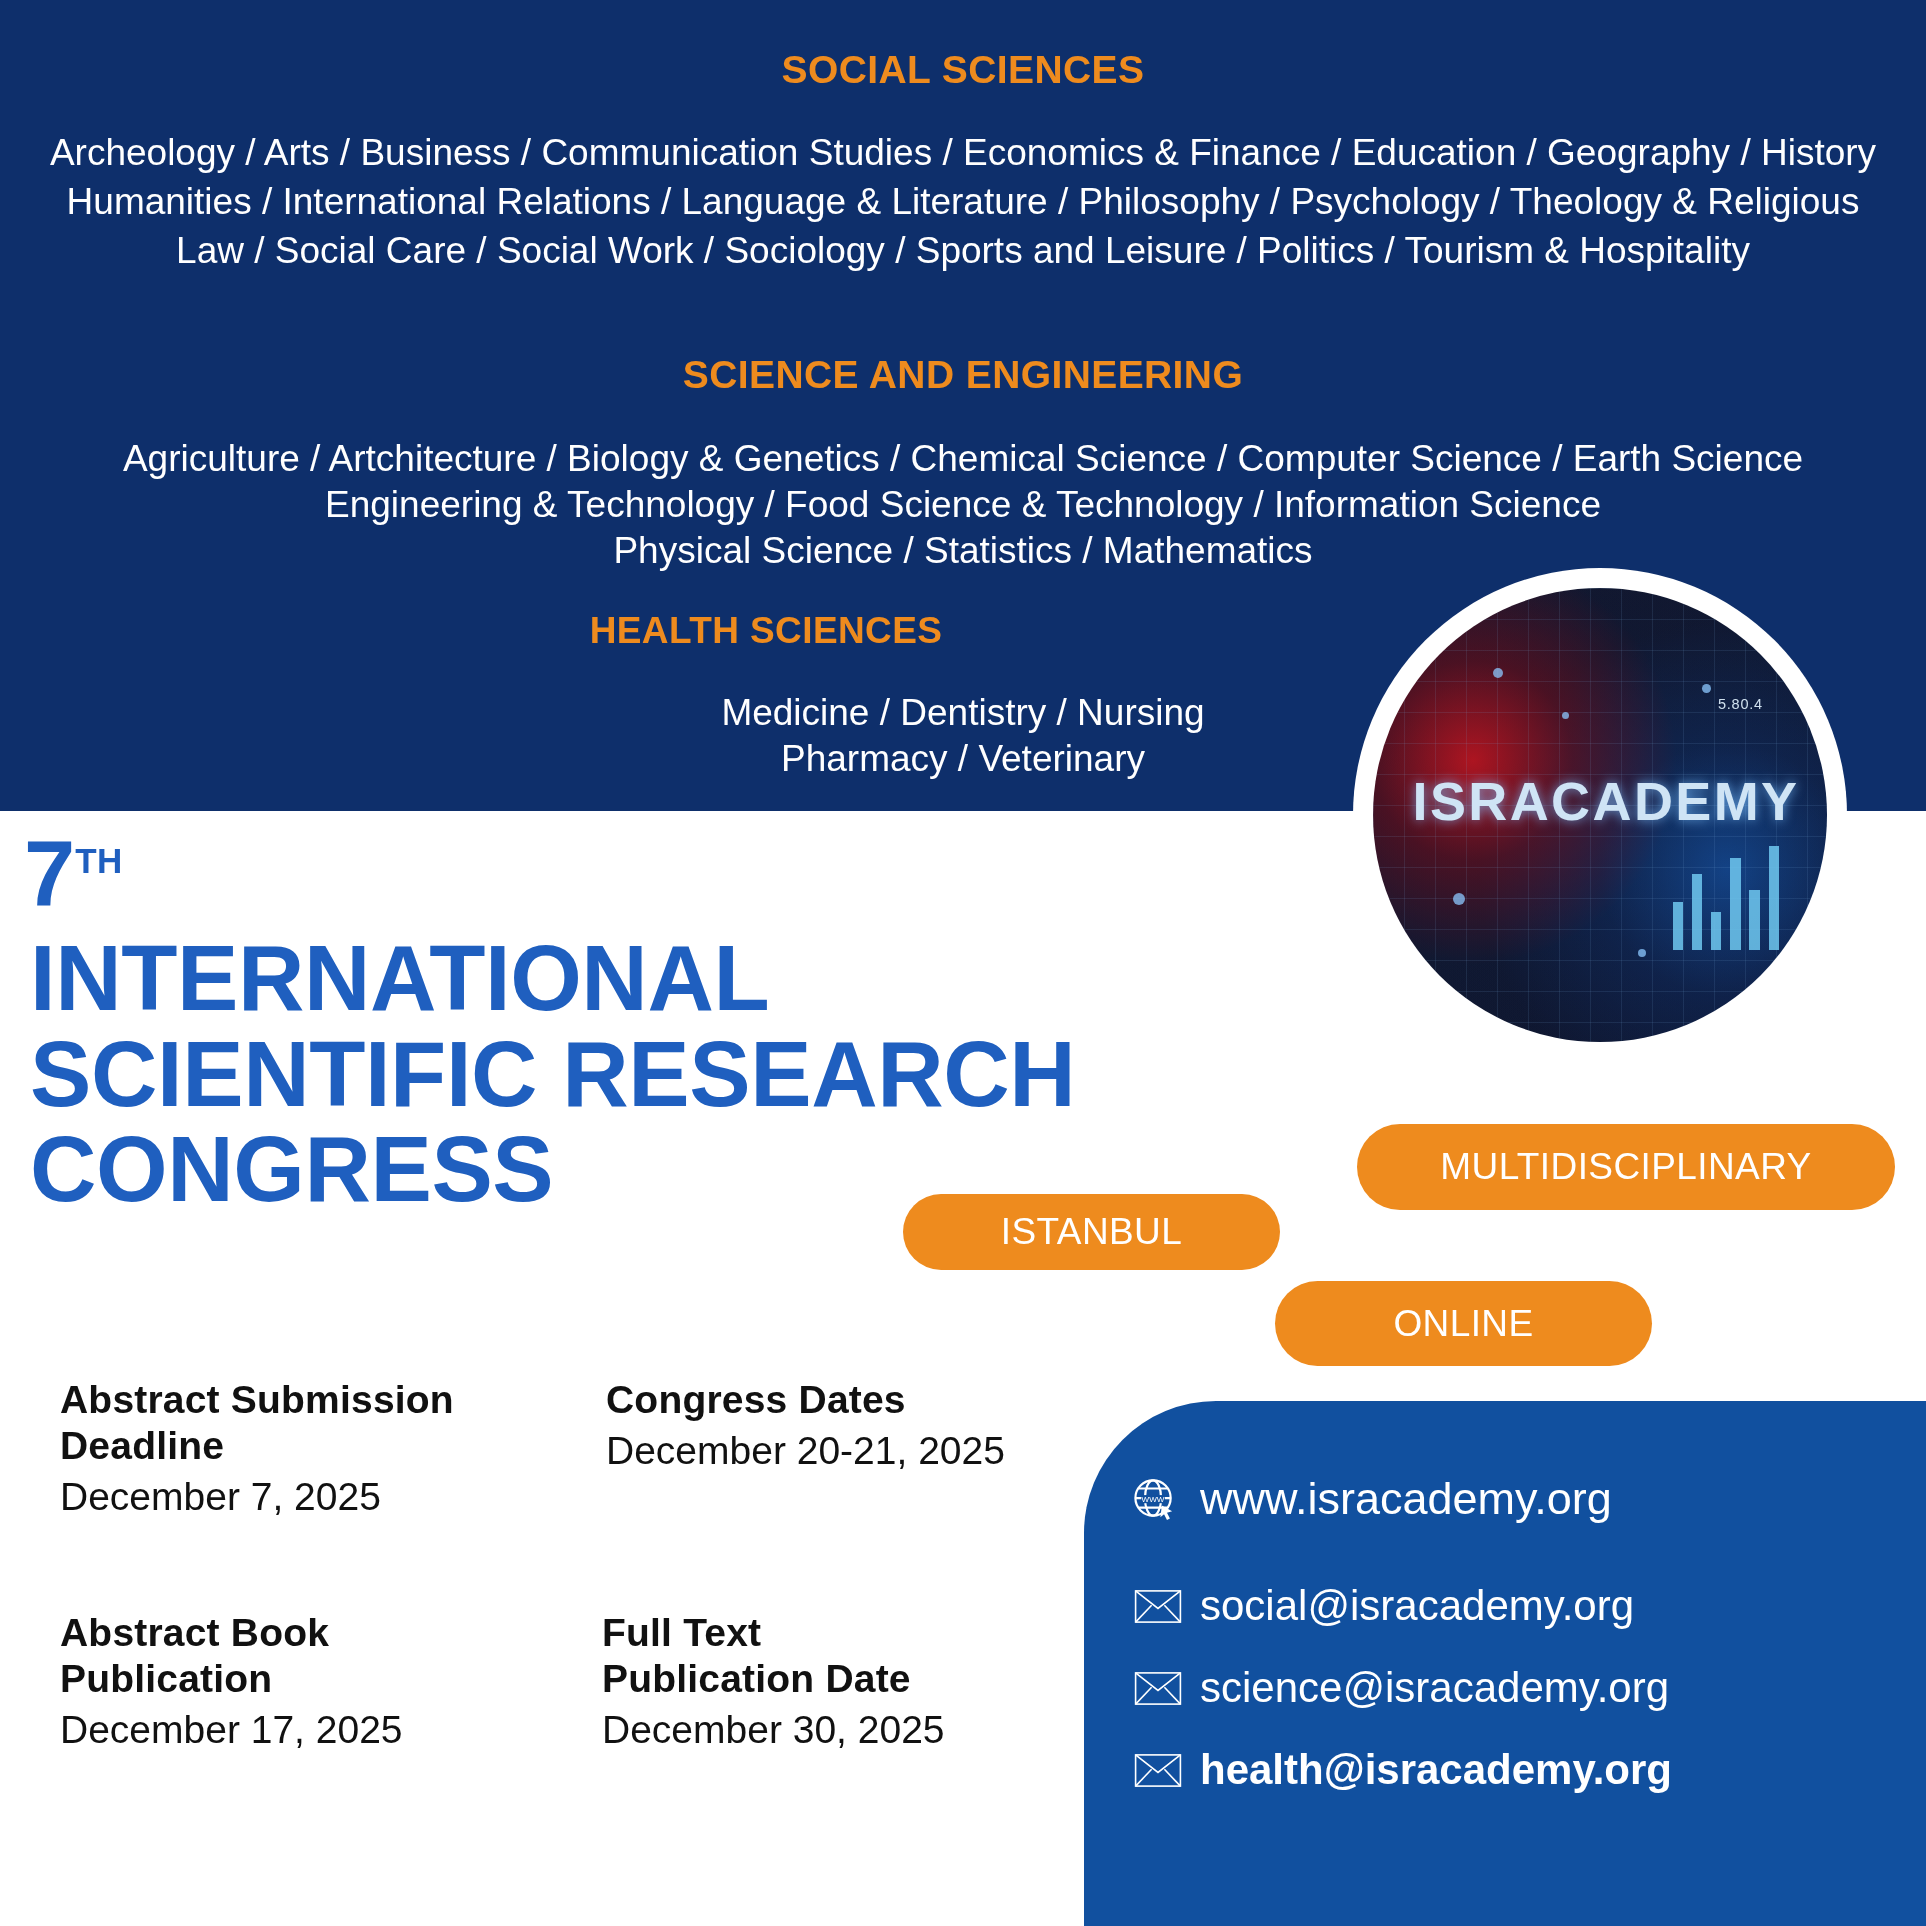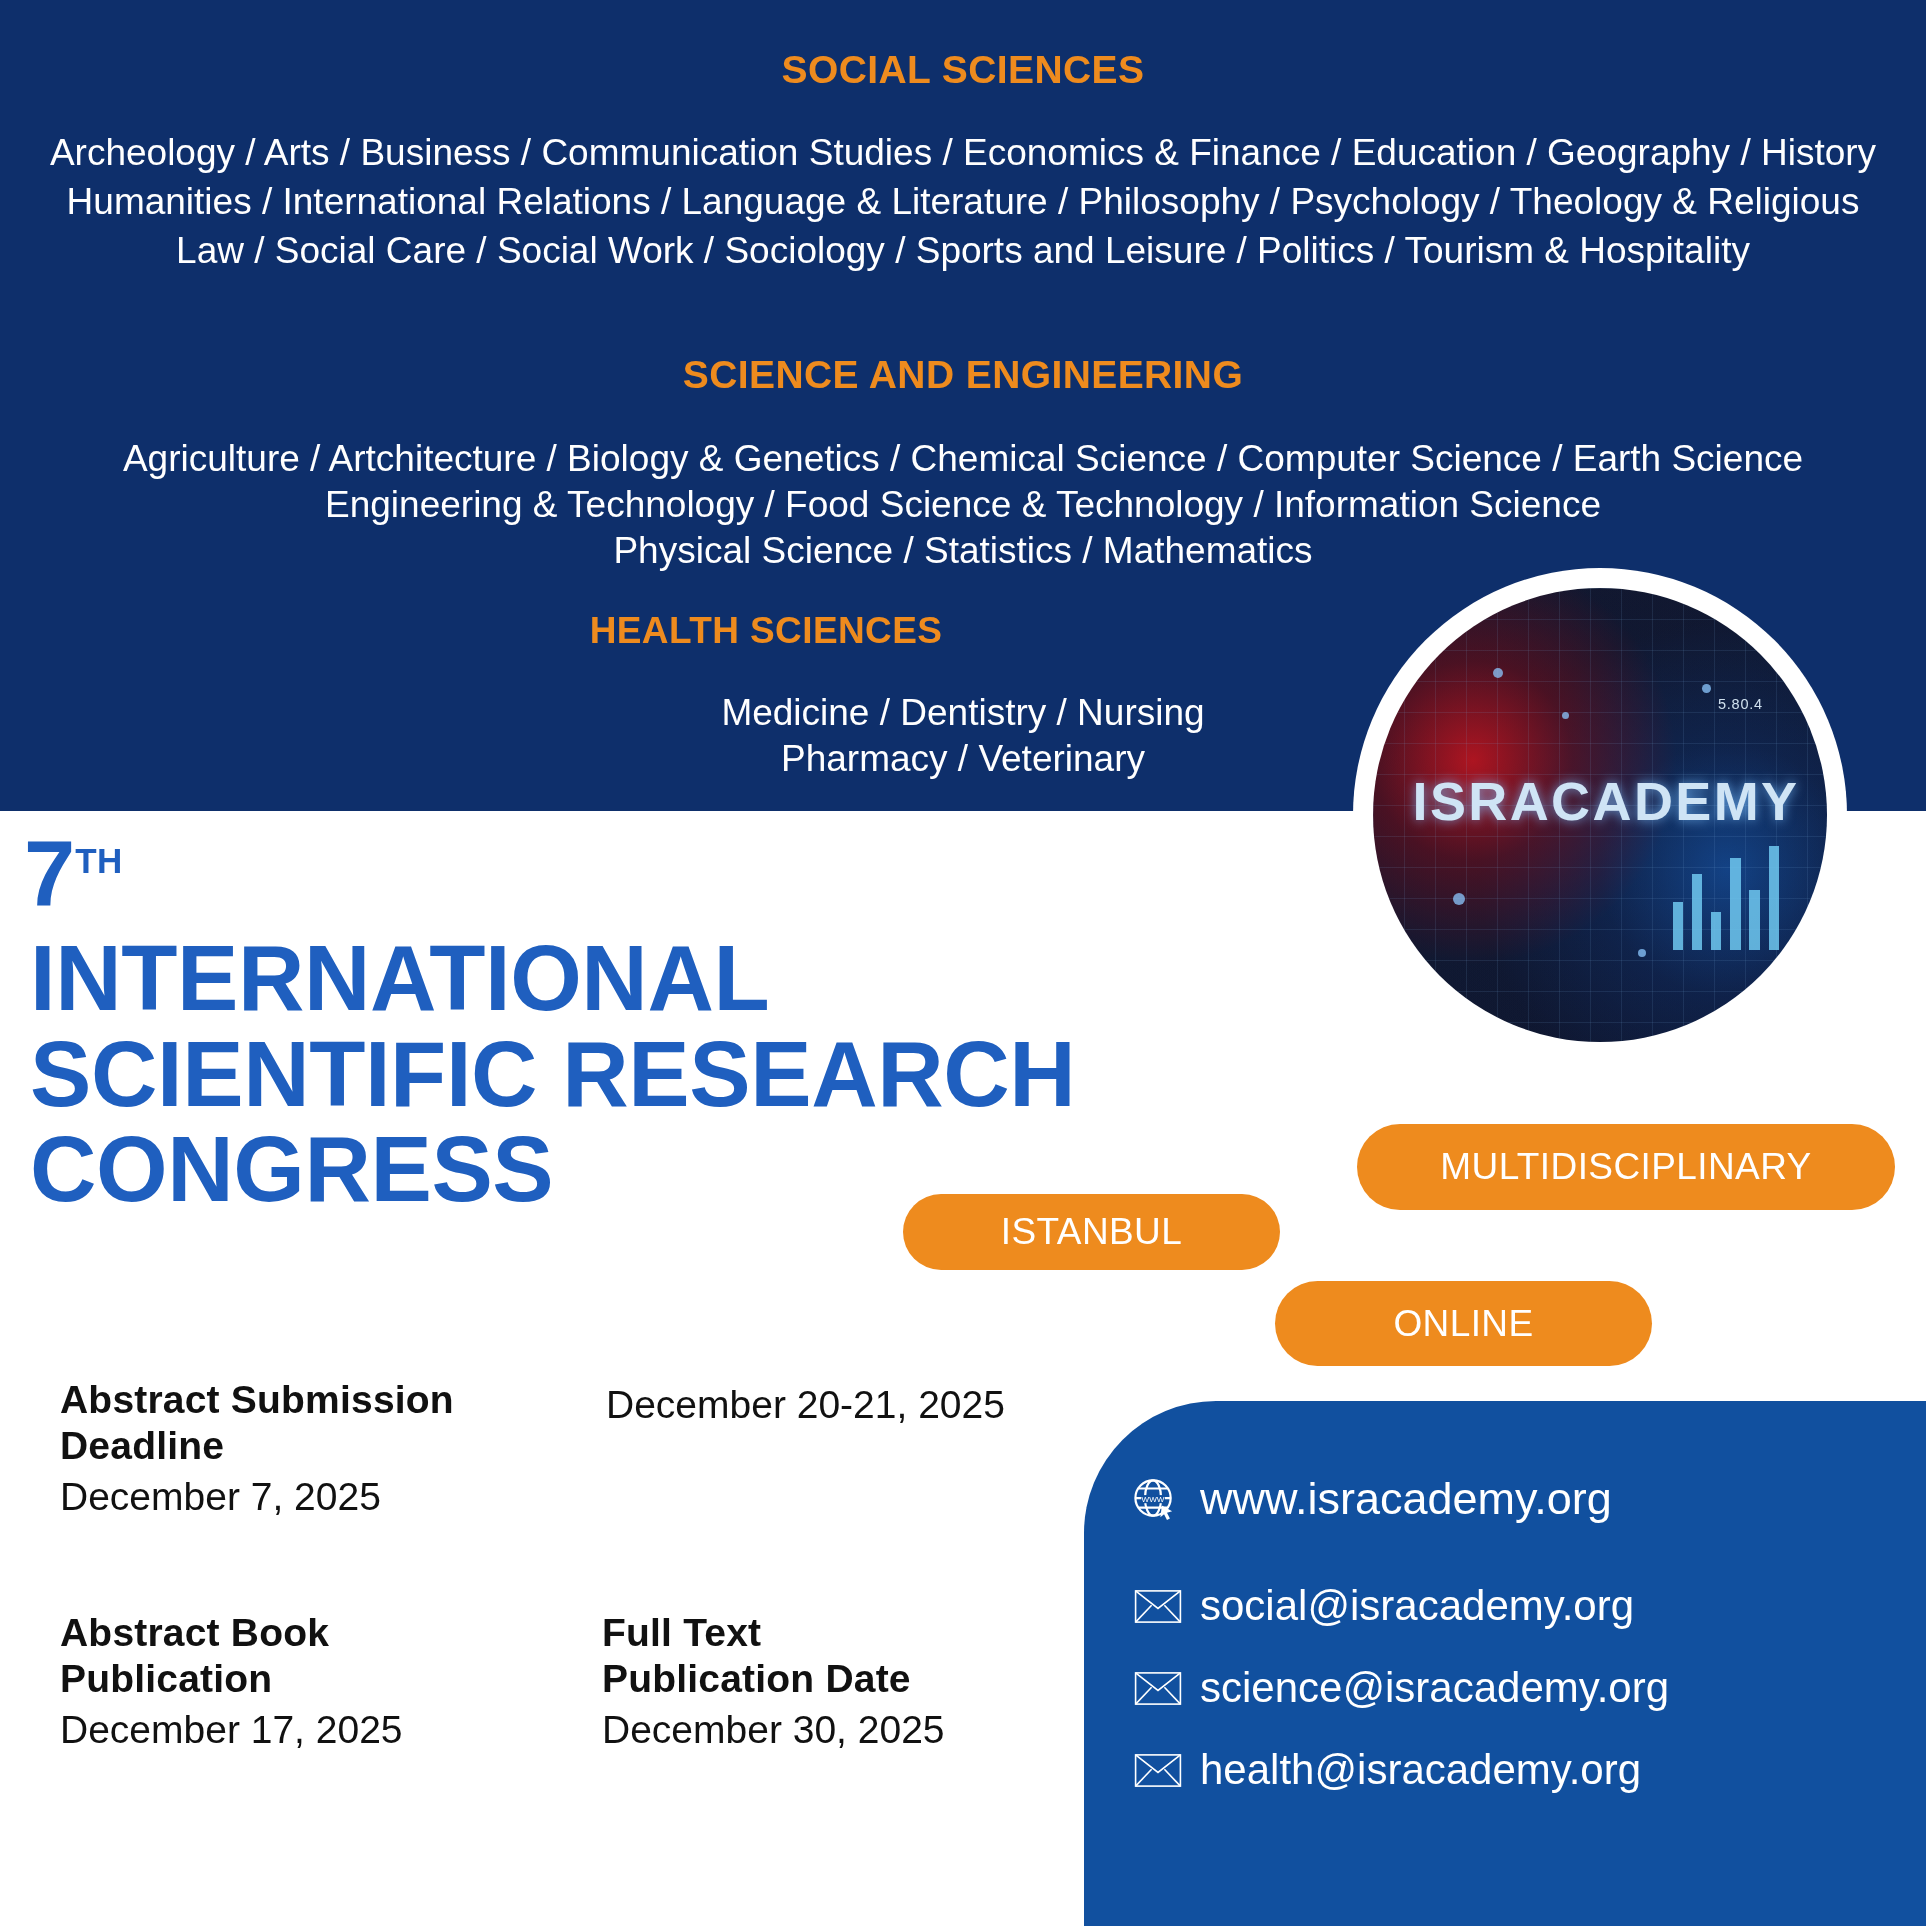--- a/index.html
+++ b/index.html
@@ -238,21 +238,21 @@
     justify-content: center;
   }
   .contact-text {
     font-size: 42px;
     white-space: nowrap;
   }
   #contact-web { left: 40px; top: 72px; }
   #contact-web .contact-text { font-size: 45px; margin-left: 16px; }
   #contact-social { left: 44px; top: 181px; }
   #contact-science { left: 44px; top: 263px; }
-  #contact-health { left: 44px; top: 345px; }
+  #contact-health { left: 44px; top: 345px; font-weight: bold; }
   #contact-social .contact-text,
   #contact-science .contact-text,
   #contact-health .contact-text { margin-left: 12px; }
 
   .env-icon { width: 48px; height: 35px; }
   .globe-icon { width: 47px; height: 47px; }
 </style>
 </head>
 <body>
 
@@ -317,20 +317,23 @@
 
 <div class="date-block" id="date-abstract-submission">
   <div class="date-label">
     <div>Abstract Submission</div>
     <div>Deadline</div>
   </div>
   <div class="date-value">December 7, 2025</div>
 </div>
 
 <div class="date-block" id="date-congress-dates">
+  <div class="date-label">
+    <div>Congress Dates</div>
+  </div>
   <div class="date-value">December 20-21, 2025</div>
 </div>
 
 <div class="date-block" id="date-abstract-book">
   <div class="date-label">
     <div>Abstract Book</div>
     <div>Publication</div>
   </div>
   <div class="date-value">December 17, 2025</div>
 </div>

